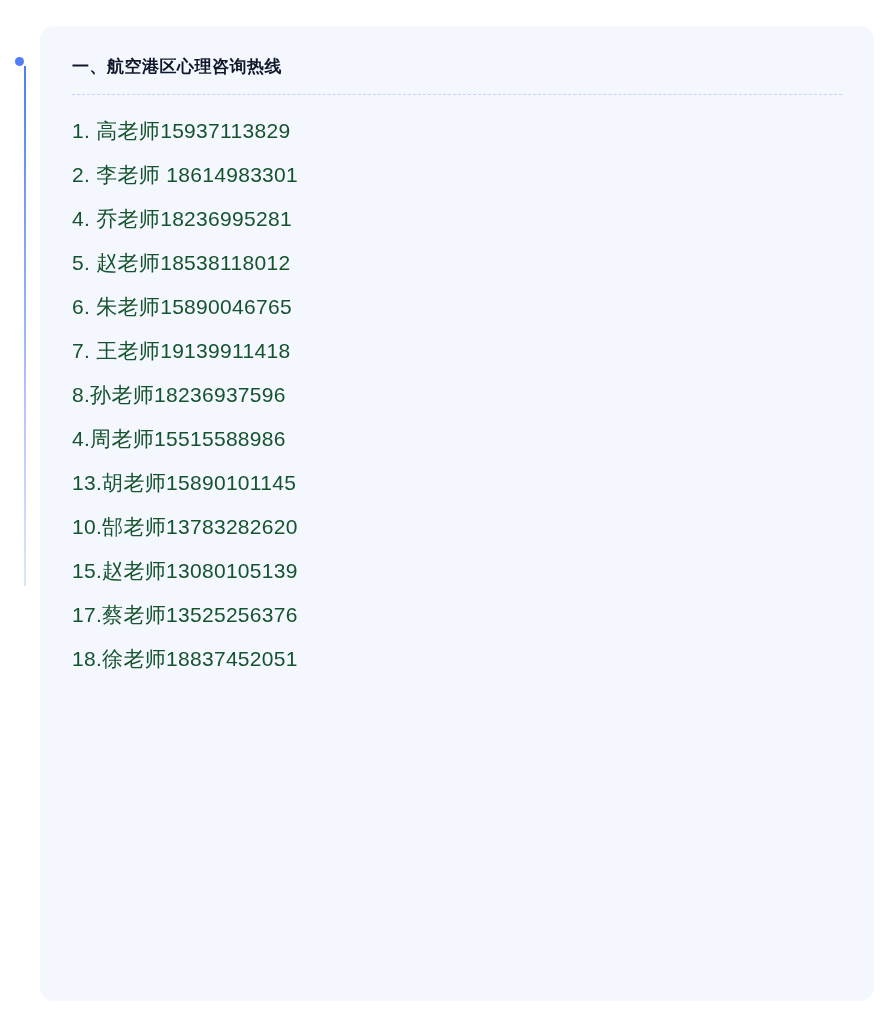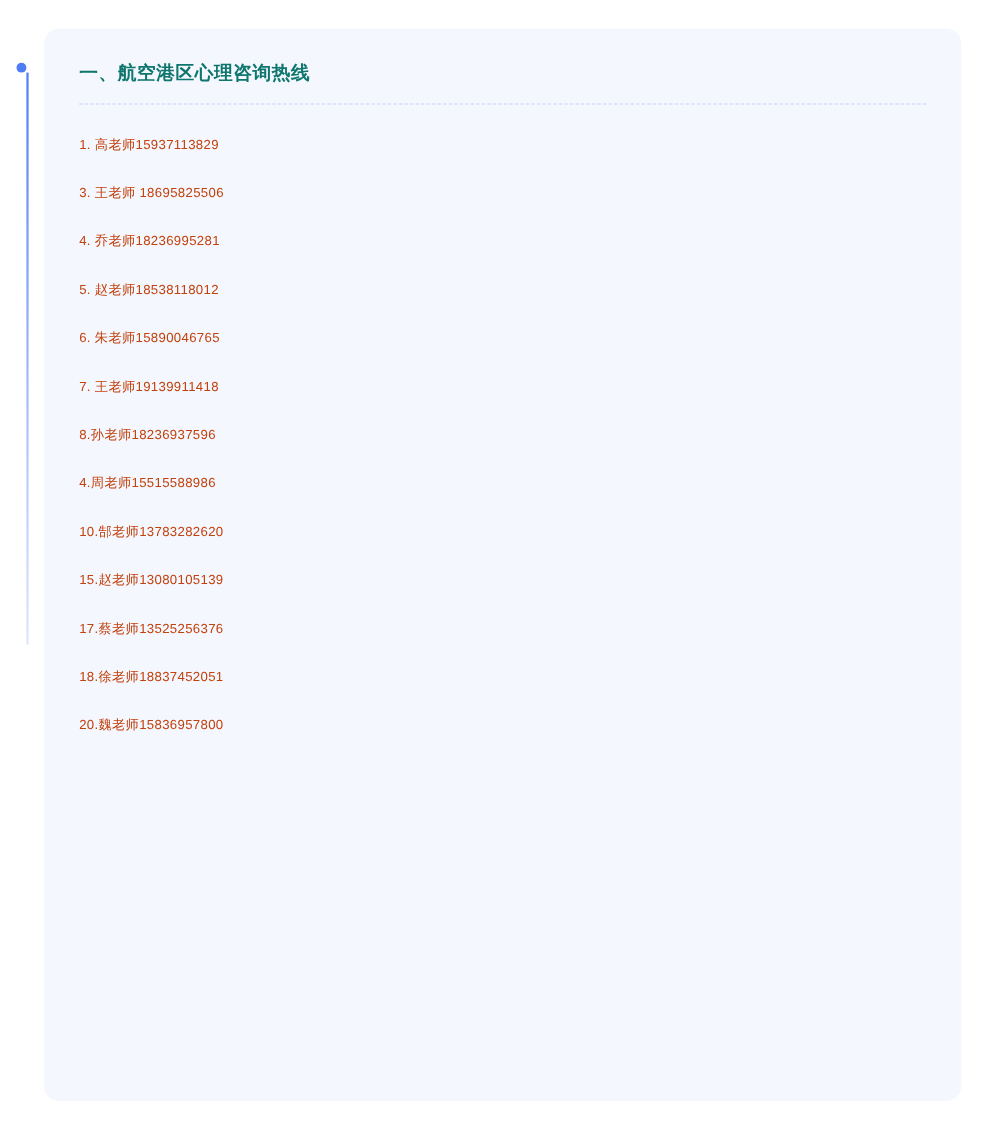--- a/index.html
+++ b/index.html
@@ -52,62 +52,62 @@
     width: 834px;
     height: 975px;
     background: #f4f7fe;
     border-radius: 14px;
     box-sizing: border-box;
     padding: 28px 32px 20px 32px;
   }
   .card-title {
     font-size: 17px;
     font-weight: bold;
-    color: #0f766e;
+    color: #0f172a;
     letter-spacing: 0.5px;
     line-height: 26px;
     padding-bottom: 14px;
     border-bottom: 1px dashed #c4d3f7;
     margin: 0 0 14px 0;
   }
   .list {
     margin: 0;
     padding: 0;
     list-style: none;
   }
   .list-item {
-    font-size: 12px;
-    color: #c2410c;
+    font-size: 21px;
+    color: #14532d;
     line-height: 44px;
     letter-spacing: 0.3px;
     white-space: pre;
   }
 </style>
 </head>
 <body>
 
 <div class="page">
 
   <div class="timeline">
     <div class="timeline-dot"></div>
     <div class="timeline-line"></div>
   </div>
 
   <div class="card">
     <h2 class="card-title">一、航空港区心理咨询热线</h2>
     <ul class="list">
       <li class="list-item">1. 高老师15937113829</li>
-      <li class="list-item">3. 王老师 18695825506</li>
+      <li class="list-item">2. 李老师 18614983301</li>
       <li class="list-item">4. 乔老师18236995281</li>
       <li class="list-item">5. 赵老师18538118012</li>
       <li class="list-item">6. 朱老师15890046765</li>
       <li class="list-item">7. 王老师19139911418</li>
       <li class="list-item">8.孙老师18236937596</li>
       <li class="list-item">4.周老师15515588986</li>
+      <li class="list-item">13.胡老师15890101145</li>
       <li class="list-item">10.郜老师13783282620</li>
       <li class="list-item">15.赵老师13080105139</li>
       <li class="list-item">17.蔡老师13525256376</li>
       <li class="list-item">18.徐老师18837452051</li>
-      <li class="list-item">20.魏老师15836957800</li>
     </ul>
   </div>
 
 </div>
 
 </body></html>

